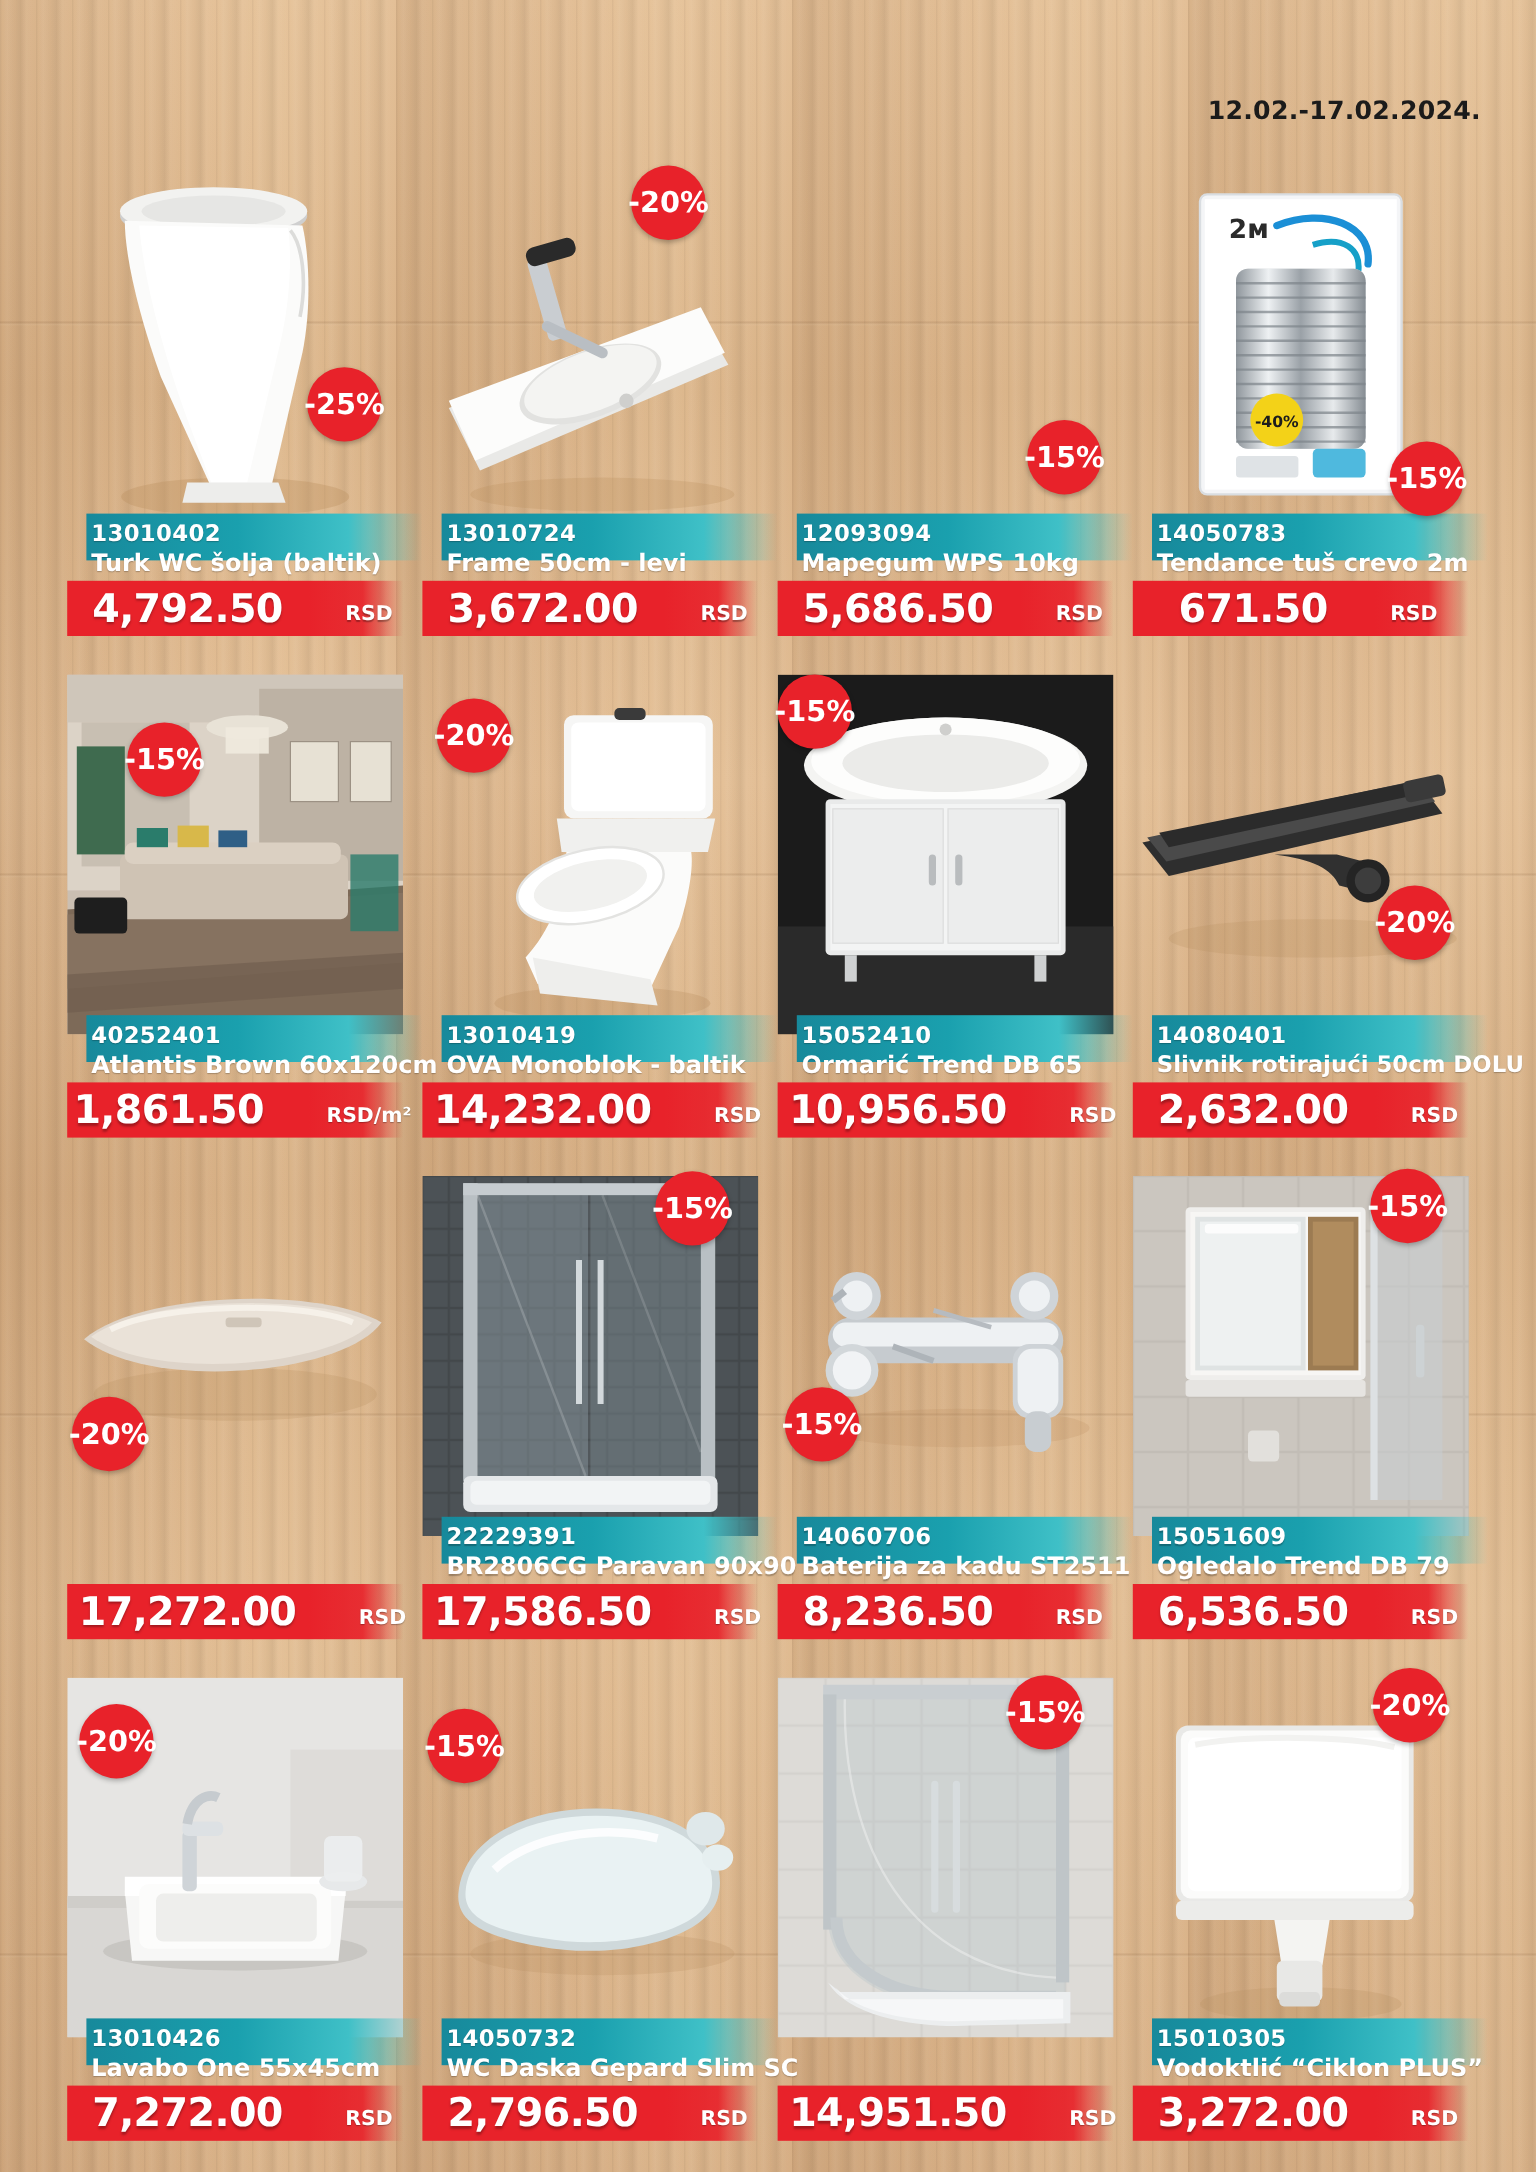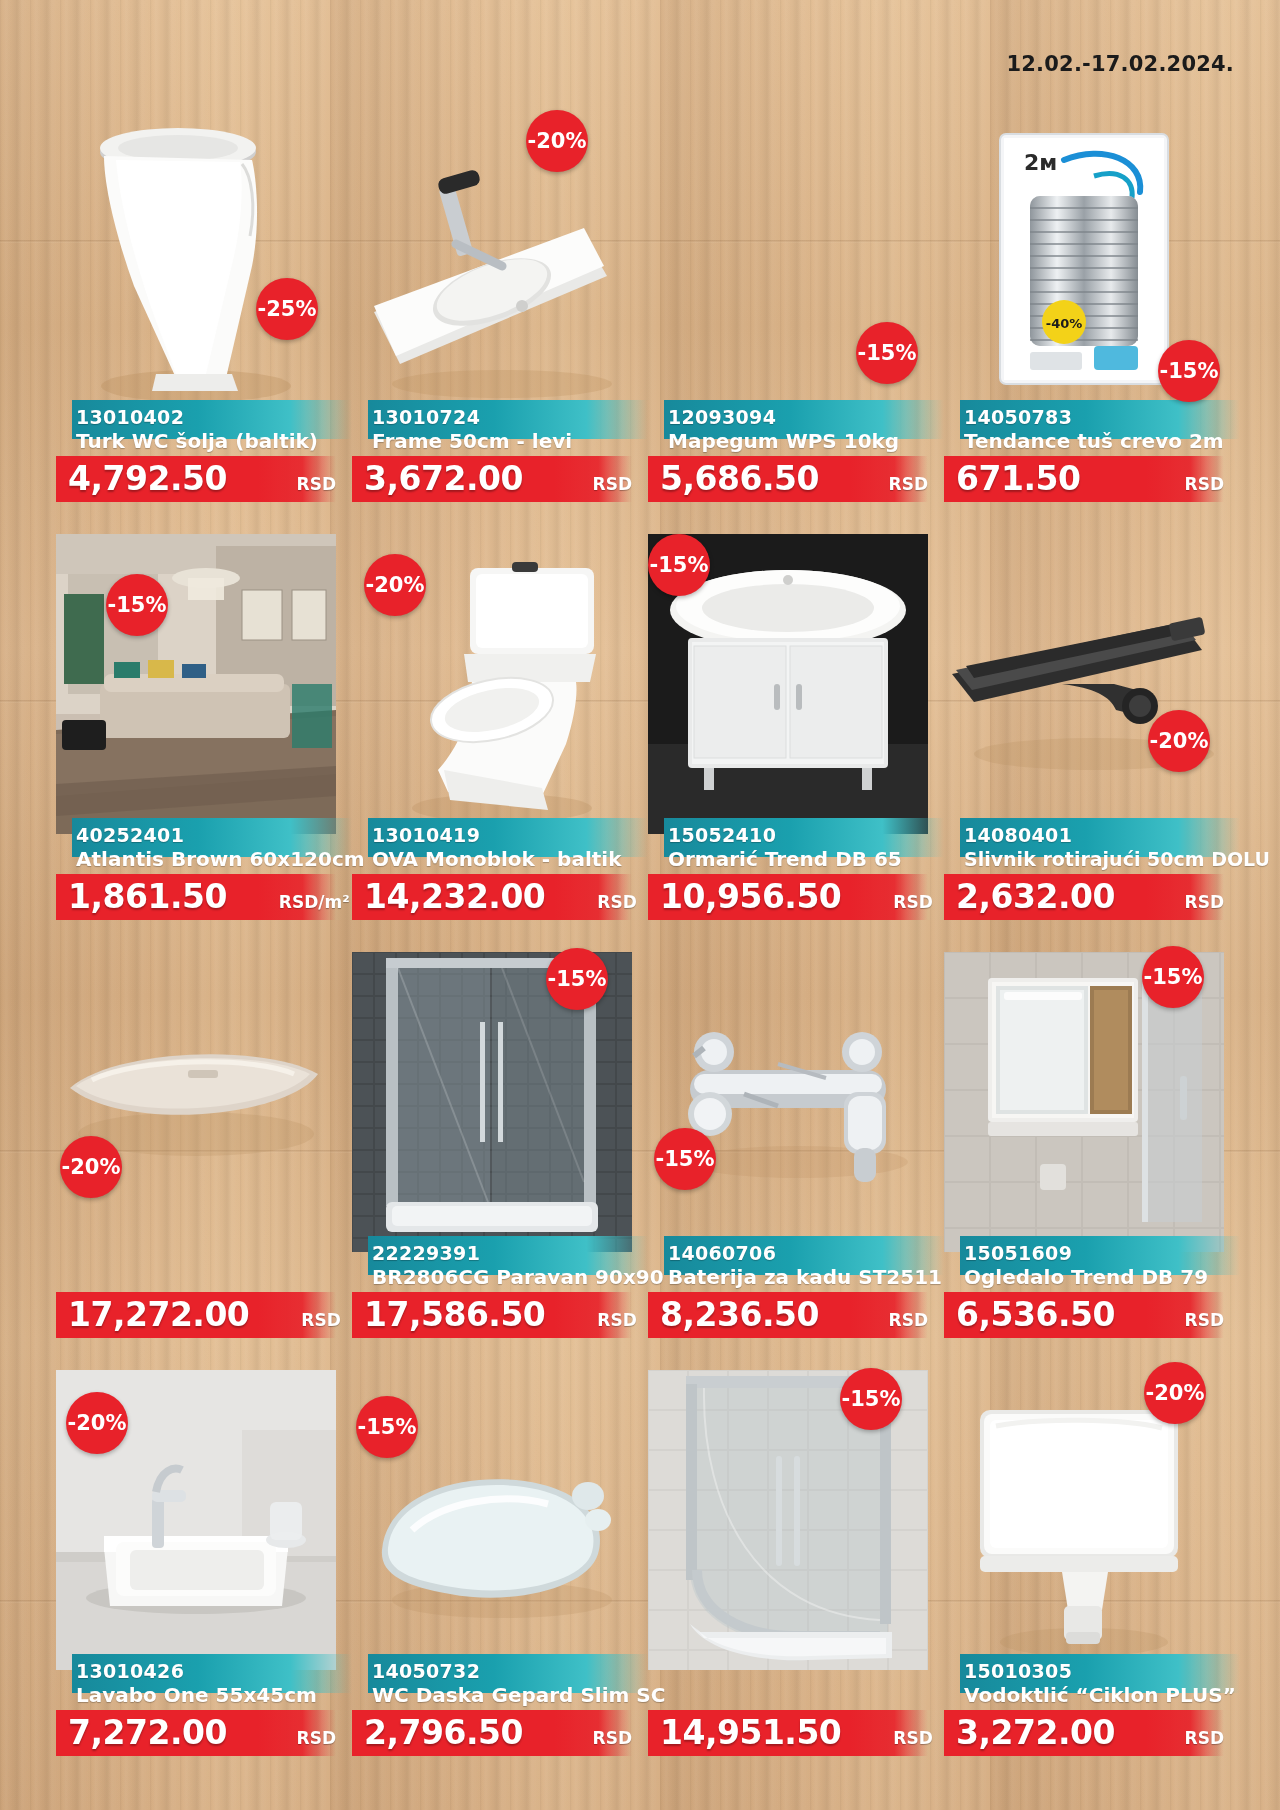--- a/index.html
+++ b/index.html
@@ -18,21 +18,21 @@
       repeating-linear-gradient(90deg,
         rgba(120,70,30,0.10) 0px, rgba(120,70,30,0.00) 160px,
         rgba(255,230,190,0.12) 230px, rgba(120,70,30,0.00) 330px),
       linear-gradient(180deg, #e3bf96 0%, #d9b287 18%, #e2bd94 36%, #d5ad82 55%, #e0bb91 74%, #d6ae84 100%);
   }
   
   .plank-seam { position:absolute; left:0; width:1280px; height:3px;
      background:linear-gradient(180deg, rgba(110,70,35,0.35), rgba(255,235,205,0.25));
      opacity:.55; }
 
-  .sheet { position:absolute; inset:0; }
+  .sheet { position:absolute; inset:0;margin-top:28px; }
 
   .date-badge {
     position:absolute; top:52px; right:46px;
     font-size:21px; font-weight:bold; color:#1b1b1b;
     letter-spacing:.2px;
     font-family:"DejaVu Sans", sans-serif;
   }
 
   .grid {
     position:absolute; top:100px; left:48px;
@@ -64,42 +64,42 @@
   .pname {
     font-family:"DejaVu Sans", sans-serif;
     font-size:20px; font-weight:bold; line-height:24px;
     white-space:nowrap;
     text-shadow:0 1px 1px rgba(0,0,0,.25);
   }
   .price-bar {
     position:absolute; left:8px; top:356px; width:280px; height:46px;
     background:linear-gradient(90deg,#e8222a 0%, #e8222a 72%, rgba(232,34,42,0.92) 88%, rgba(232,34,42,0) 100%);
     color:#fff;
-    display:flex; align-items:center; justify-content:space-between;
+    display:flex; align-items:center; justify-content:center;
     padding-left:12px;
     gap:44px;
   }
   .price-bar .amount {
     font-family:"DejaVu Sans", sans-serif;
     font-weight:bold; font-size:33px; line-height:34px;
     letter-spacing:-0.5px;
     text-shadow:0 2px 2px rgba(0,0,0,.30);
   }
   .price-bar .cur {
     font-family:"DejaVu Sans", sans-serif;
     font-weight:bold; font-size:17px; margin-left:8px; margin-top:9px;
     text-shadow:0 1px 1px rgba(0,0,0,.30);
   }
 
   .disc {
     position:absolute;
     width:62px; height:62px; border-radius:50%;
     background:#e8222a;
     color:#fff; font-family:"DejaVu Sans", sans-serif;
-    font-weight:bold; font-size:21px;
+    font-weight:bold; font-size:24px;
     display:flex; align-items:center; justify-content:center;
     box-shadow:0 2px 4px rgba(0,0,0,.28);
     z-index:5;
   }
 </style>
 </head>
 <body>
 
 <div class="sheet">
 

